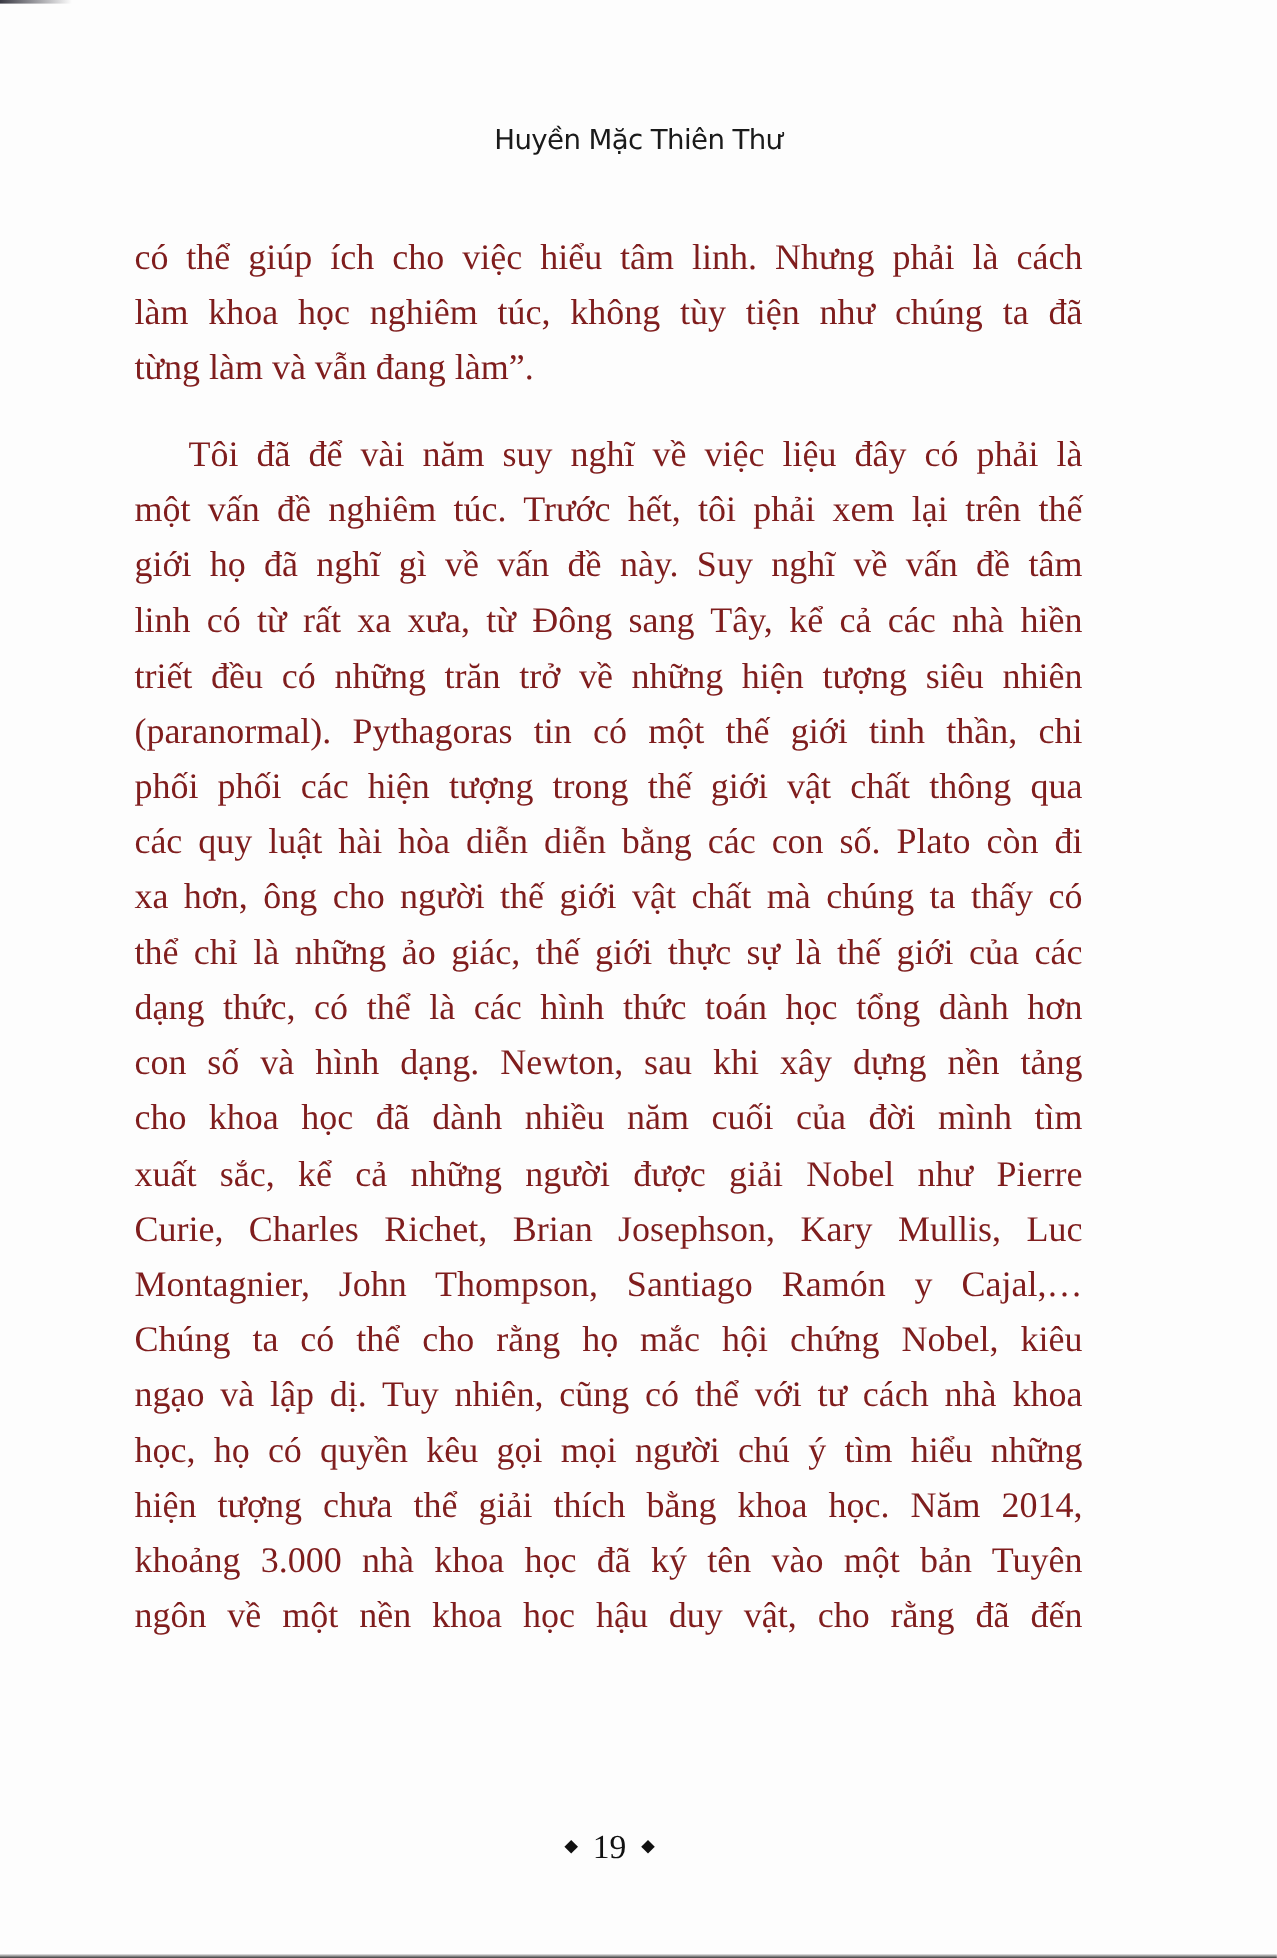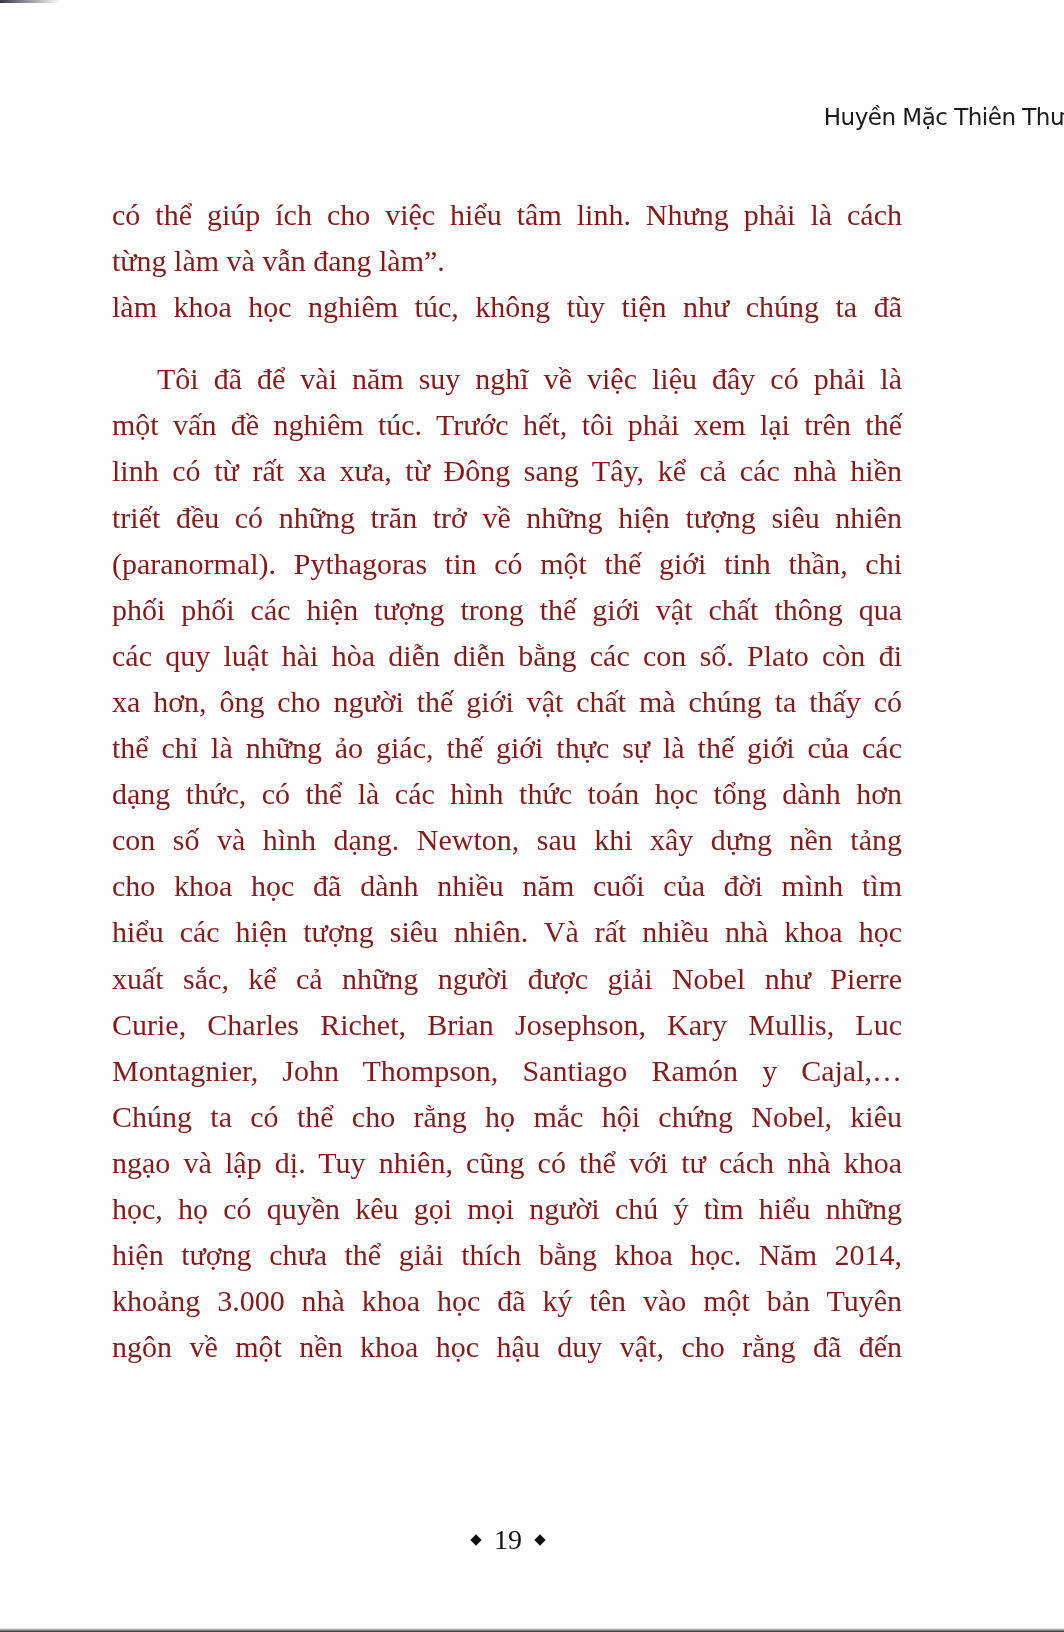--- a/index.html
+++ b/index.html
@@ -34,21 +34,21 @@
       left: 0; bottom: 0;
       width: 1064px;
       height: 4px;
       background: linear-gradient(to bottom, rgba(40,40,40,0), #2a2a2a);
     }
     .running-header {
       position: absolute;
       top: 104px;
       left: 0;
       width: 1064px;
-      text-align: right;
+      text-align: center;
       font-family: "DejaVu Sans", sans-serif;
       font-size: 23px;
       letter-spacing: -0.5px;
       color: #1a1a1a;
     }
     .body-text {
       position: absolute;
       left: 112px;
       top: 192px;
       width: 790px;
@@ -97,38 +97,38 @@
 <body>
 
 <div class="page">
   <div class="top-edge"></div>
 
   <div class="running-header">Huyền Mặc Thiên Thư</div>
 
   <div class="body-text">
 
     <span class="line">có thể giúp ích cho việc hiểu tâm linh. Nhưng phải là cách</span>
+    <span class="line">làm khoa học nghiêm túc, không tùy tiện như chúng ta đã</span>
     <span class="line last">từng làm và vẫn đang làm”.</span>
-    <span class="line">làm khoa học nghiêm túc, không tùy tiện như chúng ta đã</span>
 
     <div class="para-gap"></div>
 
     <span class="line indent">Tôi đã để vài năm suy nghĩ về việc liệu đây có phải là</span>
     <span class="line">một vấn đề nghiêm túc. Trước hết, tôi phải xem lại trên thế</span>
+    <span class="line">giới họ đã nghĩ gì về vấn đề này. Suy nghĩ về vấn đề tâm</span>
     <span class="line">linh có từ rất xa xưa, từ Đông sang Tây, kể cả các nhà hiền</span>
     <span class="line">triết đều có những trăn trở về những hiện tượng siêu nhiên</span>
     <span class="line">(paranormal). Pythagoras tin có một thế giới tinh thần, chi</span>
     <span class="line">phối phối các hiện tượng trong thế giới vật chất thông qua</span>
     <span class="line">các quy luật hài hòa diễn diễn bằng các con số. Plato còn đi</span>
     <span class="line">xa hơn, ông cho người thế giới vật chất mà chúng ta thấy có</span>
     <span class="line">thể chỉ là những ảo giác, thế giới thực sự là thế giới của các</span>
     <span class="line">dạng thức, có thể là các hình thức toán học tổng dành hơn</span>
     <span class="line">con số và hình dạng. Newton, sau khi xây dựng nền tảng</span>
     <span class="line">cho khoa học đã dành nhiều năm cuối của đời mình tìm</span>
-    <span class="line">hiểu các hiện tượng siêu nhiên. Và rất nhiều nhà khoa học</span>
     <span class="line">xuất sắc, kể cả những người được giải Nobel như Pierre</span>
     <span class="line">Curie, Charles Richet, Brian Josephson, Kary Mullis, Luc</span>
     <span class="line">Montagnier, John Thompson, Santiago Ramón y Cajal,…</span>
     <span class="line">Chúng ta có thể cho rằng họ mắc hội chứng Nobel, kiêu</span>
     <span class="line">ngạo và lập dị. Tuy nhiên, cũng có thể với tư cách nhà khoa</span>
     <span class="line">học, họ có quyền kêu gọi mọi người chú ý tìm hiểu những</span>
     <span class="line">hiện tượng chưa thể giải thích bằng khoa học. Năm 2014,</span>
     <span class="line">khoảng 3.000 nhà khoa học đã ký tên vào một bản Tuyên</span>
     <span class="line">ngôn về một nền khoa học hậu duy vật, cho rằng đã đến</span>
   </div>

